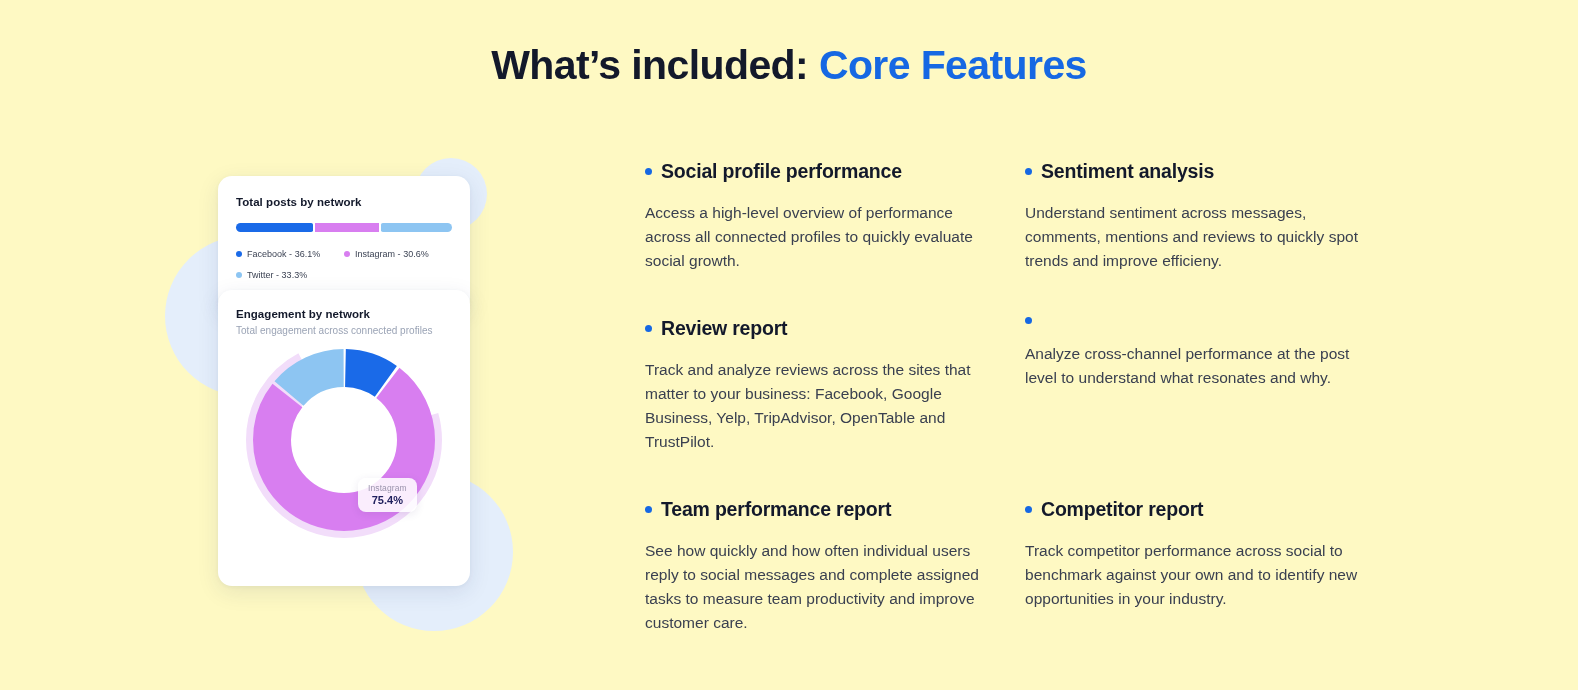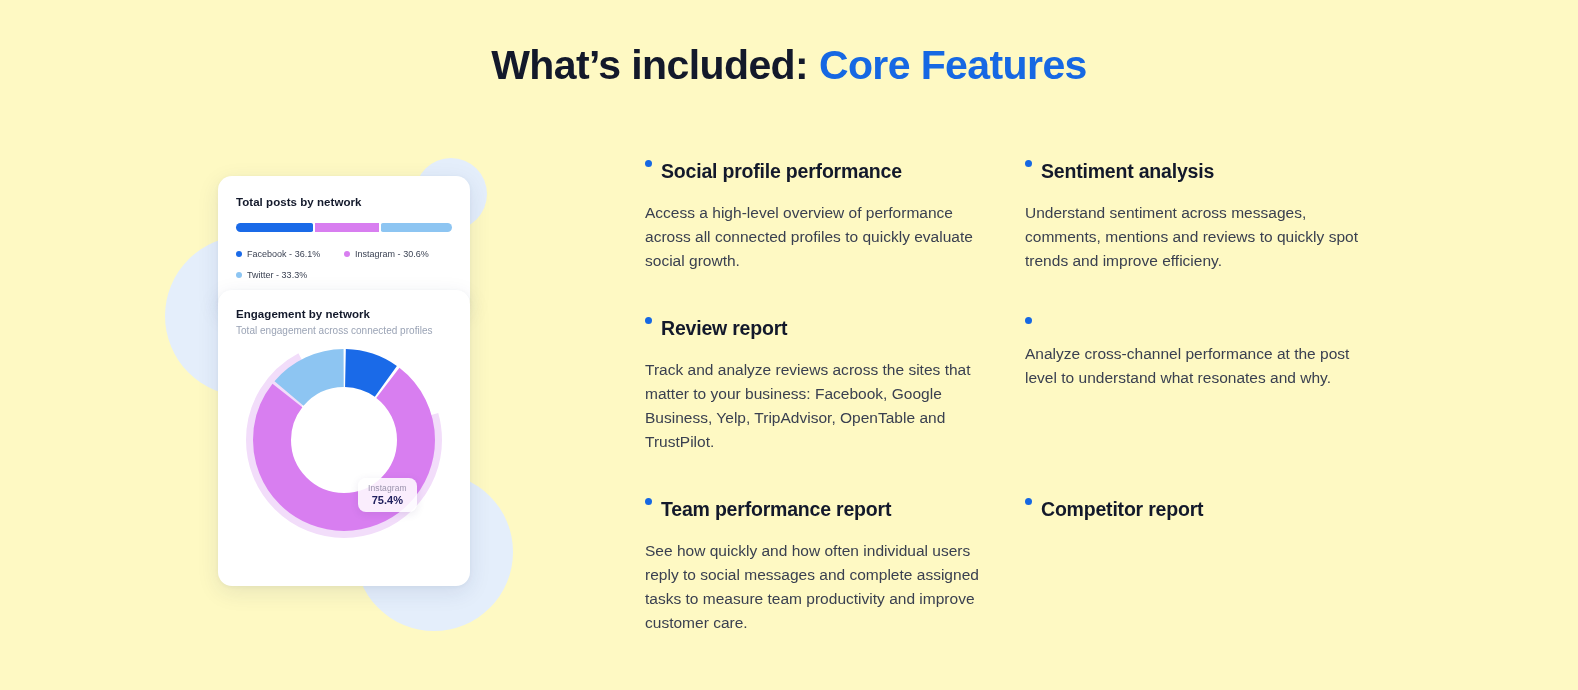--- a/index.html
+++ b/index.html
@@ -165,20 +165,21 @@
     width: 760px;
     display: grid;
     grid-template-columns: 380px 380px;
     column-gap: 0px;
     row-gap: 44px;
   }
   .feature { width: 355px; }
 
   .feature-head {
     display: flex;
+    align-items: center;
     margin-bottom: 18px;
   }
   .bullet {
     width: 7px;
     height: 7px;
     border-radius: 50%;
     background: #1668e3;
     margin-right: 9px;
     flex: none;
   }
@@ -305,16 +306,17 @@
         <span class="feature-title">Team performance report</span>
       </div>
       <div class="feature-body">See how quickly and how often individual users reply to social messages and complete assigned tasks to measure team productivity and improve customer care.</div>
     </div>
 
     <div class="feature">
       <div class="feature-head">
         <span class="bullet"></span>
         <span class="feature-title">Competitor report</span>
       </div>
+      <div class="feature-body">Track competitor performance across social to benchmark against your own and to identify new opportunities in your industry.</div>
     </div>
 
   </div>
 </div>
 
 </body></html>

